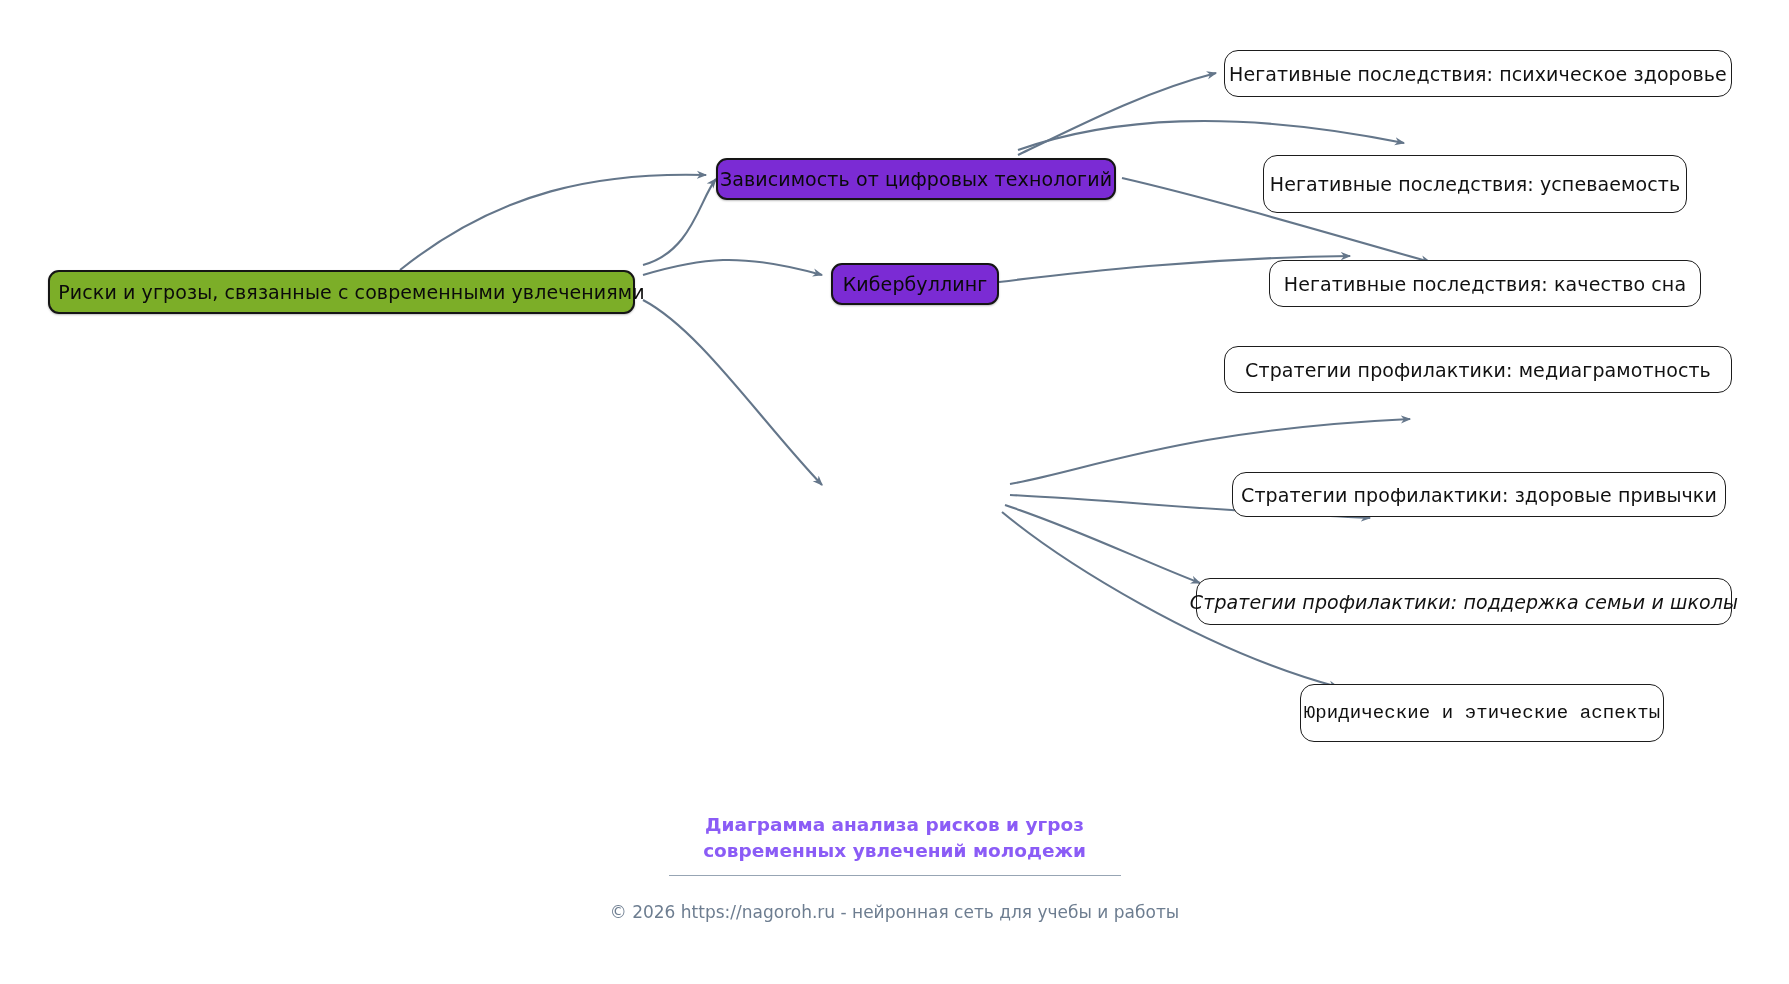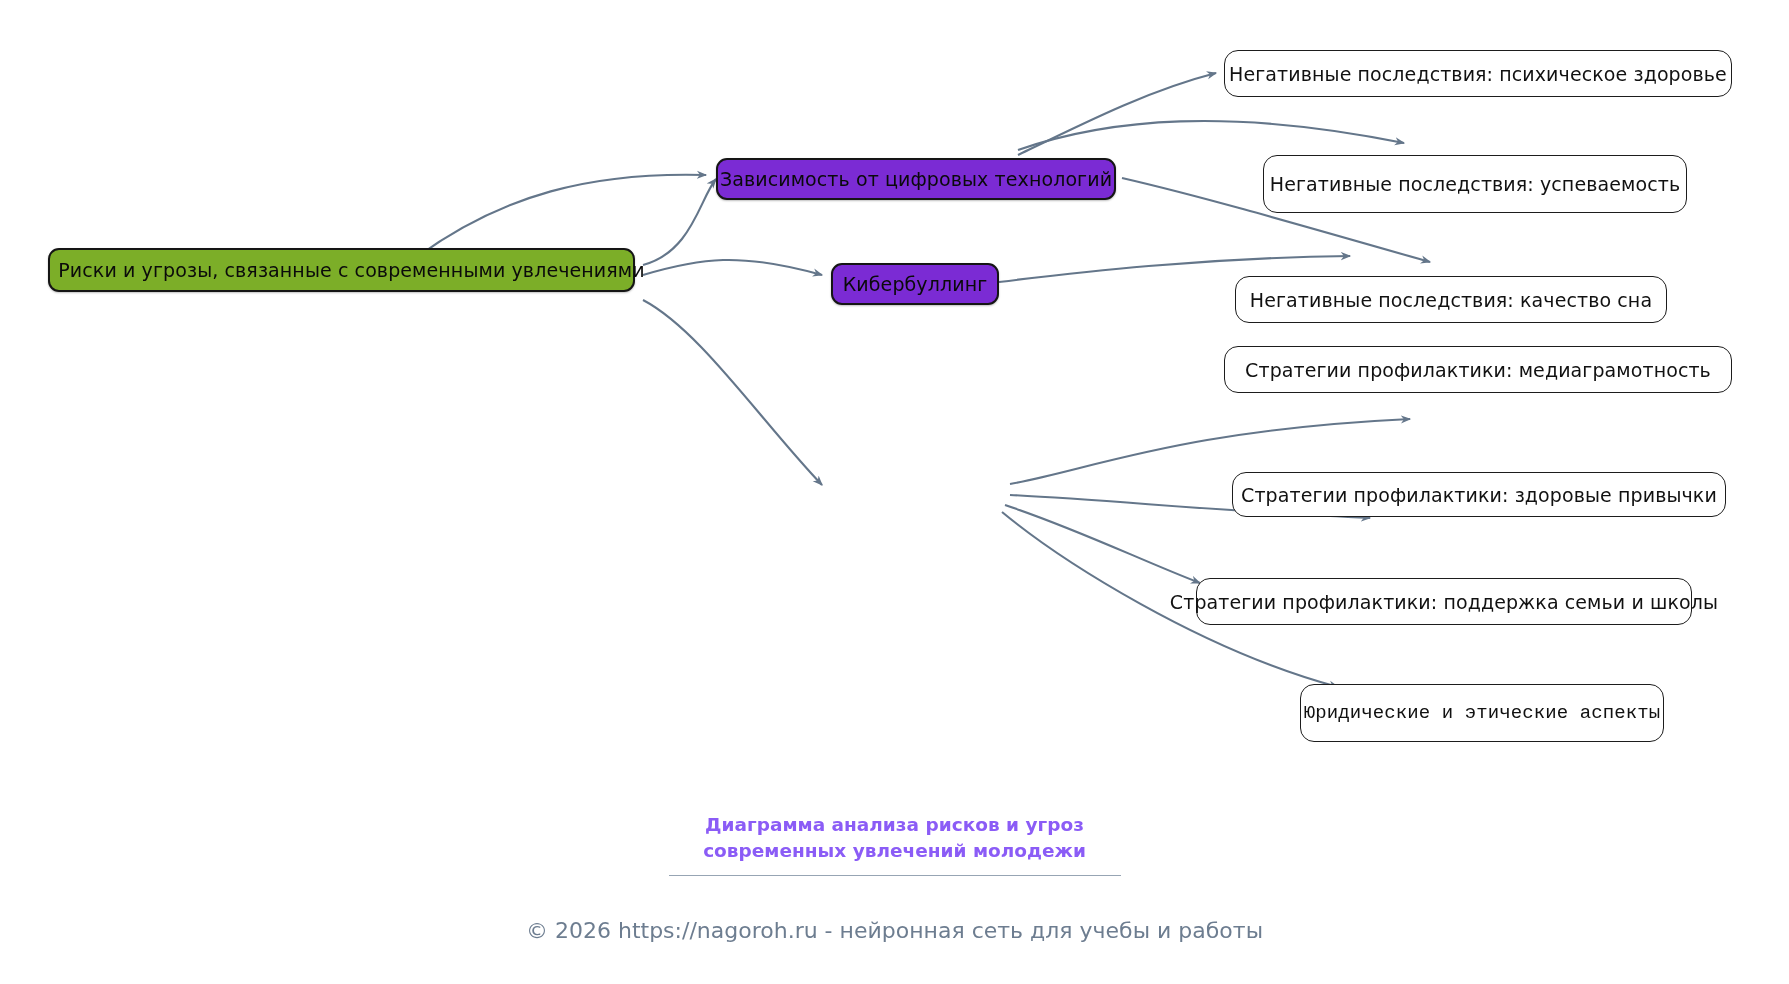--- a/index.html
+++ b/index.html
@@ -97,23 +97,23 @@
     width: 520px;
     margin: 0 auto;
   }
   .caption-rule {
     width: 452px;
     height: 0;
     margin: 10px auto 0 auto;
     border-top: 1.6px solid #97a5b4;
   }
   .caption-credit {
-    margin-top: 42px;
+    margin-top: 26px;
     color: #6d7d90;
-    font-size: 22px;
+    font-size: 17px;
   }
 </style>
 </head>
 <body>
 
 <div id="diagram-root">
 
   <svg id="edge-layer" viewBox="0 0 1789 984" width="1789" height="984" xmlns="http://www.w3.org/2000/svg">
     <defs>
       <marker id="arrowhead" markerWidth="11" markerHeight="9" refX="9.2" refY="4.5" orient="auto" markerUnits="userSpaceOnUse">
@@ -134,38 +134,38 @@
     <path class="edge-path" marker-end="url(#arrowhead)" d="M 999,282 C 1080,272 1200,258 1350,256"></path>
 
     <path class="edge-path" marker-end="url(#arrowhead)" d="M 1010,484 C 1090,470 1180,430 1410,419"></path>
     <path class="edge-path" marker-end="url(#arrowhead)" d="M 1010,495 C 1110,500 1230,512 1370,518"></path>
     <path class="edge-path" marker-end="url(#arrowhead)" d="M 1005,505 C 1080,530 1140,560 1200,583"></path>
     <path class="edge-path" marker-end="url(#arrowhead)" d="M 1002,512 C 1060,560 1200,650 1338,687"></path>
   </svg>
 
   <div id="node-layer">
 
-    <div class="node node-root" style="left:48px; top:248px; width:587px; height:44px;padding-left:20px;">Риски и угрозы, связанные с современными увлечениями</div>
+    <div class="node node-root" style="left:48px; top:270px; width:587px; height:44px;padding-left:20px;">Риски и угрозы, связанные с современными увлечениями</div>
 
     <div class="node node-branch" style="left:831px; top:263px; width:168px; height:42px;">Кибербуллинг</div>
 
     <div class="node node-branch" style="left:716px; top:158px; width:400px; height:42px;">Зависимость от цифровых технологий</div>
 
 
     <div class="node node-leaf" style="left:1224px; top:50px; width:508px; height:47px;">Негативные последствия: психическое здоровье</div>
 
     <div class="node node-leaf" style="left:1263px; top:155px; width:424px; height:58px;">Негативные последствия: успеваемость</div>
 
-    <div class="node node-leaf" style="left:1235px; top:260px; width:432px; height:47px;margin-top:16px;">Негативные последствия: качество сна</div>
+    <div class="node node-leaf" style="left:1269px; top:260px; width:432px; height:47px;">Негативные последствия: качество сна</div>
 
     <div class="node node-leaf" style="left:1224px; top:346px; width:508px; height:47px;">Стратегии профилактики: медиаграмотность</div>
 
     <div class="node node-leaf" style="left:1232px; top:472px; width:494px; height:45px;text-align:right;">Стратегии профилактики: здоровые привычки</div>
 
-    <div class="node node-leaf" style="left:1196px; top:578px; width:496px; height:47px;">Стратегии профилактики: поддержка семьи и школы</div>
+    <div class="node node-leaf" style="left:1196px; top:578px; width:536px; height:47px;font-style:italic;">Стратегии профилактики: поддержка семьи и школы</div>
 
     <div class="node node-leaf" style="left:1300px; top:684px; width:364px; height:58px;font-family:Liberation Mono, monospace;">Юридические и этические аспекты</div>
 
   </div>
 
   <div id="caption-block">
     <div class="caption-title">Диаграмма анализа рисков и угроз современных увлечений молодежи</div>
     <div class="caption-rule"></div>
     <div class="caption-credit">© 2026 https://nagoroh.ru - нейронная сеть для учебы и работы</div>
   </div>

